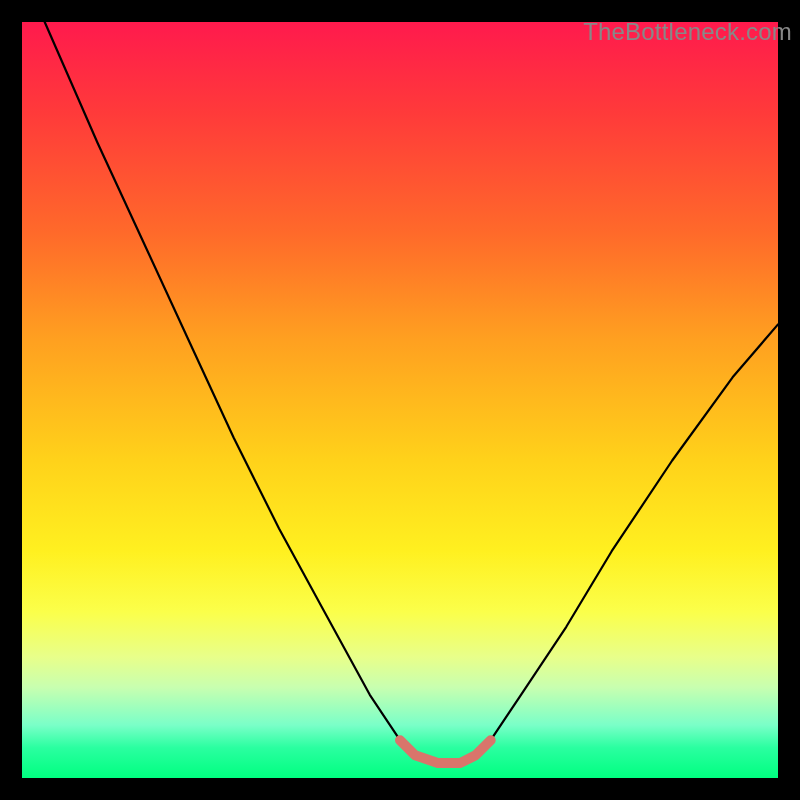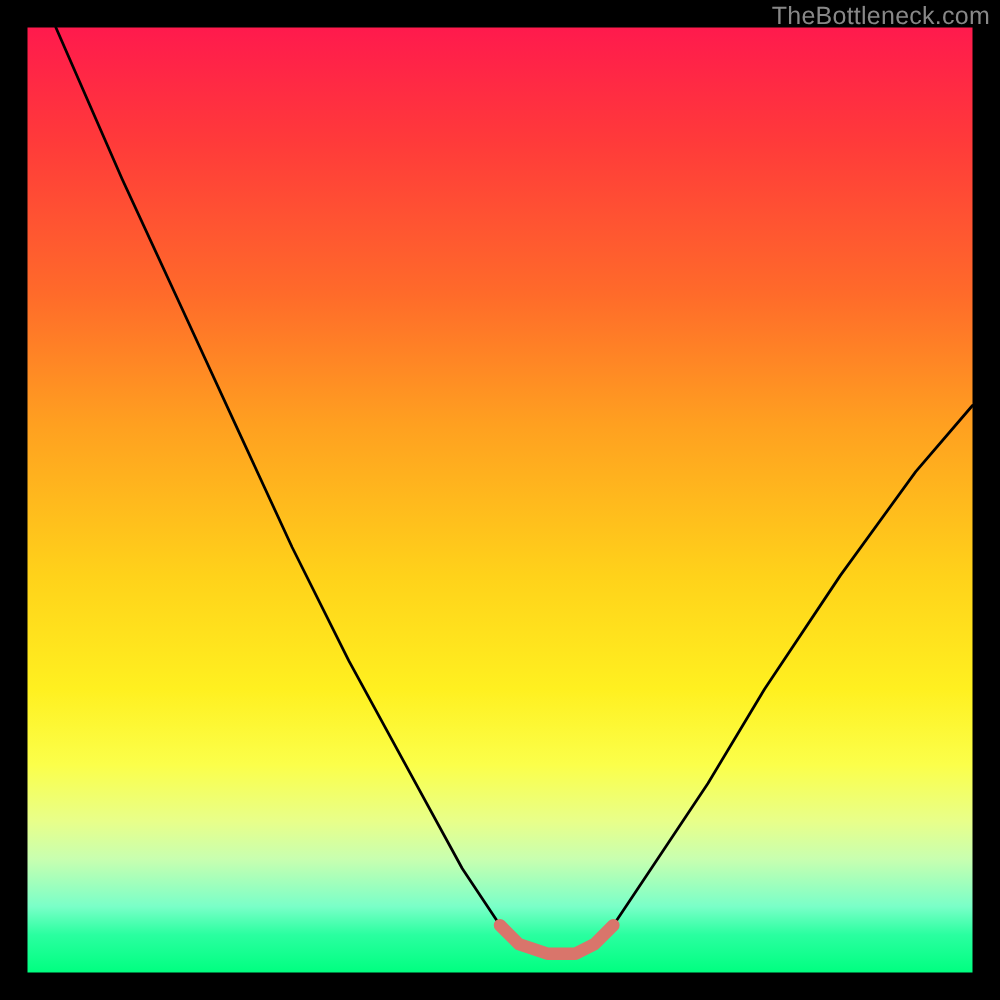--- a/index.html
+++ b/index.html
@@ -42,24 +42,24 @@
   .plot-area svg {
     position: absolute;
     left: 0;
     top: 0;
     width: 756px;
     height: 756px;
     overflow: visible;
   }
   .watermark {
     position: absolute;
-    top: 2px;
+    top: 18px;
     right: 8px;
     color: #888;
-    font-size: 20px;
+    font-size: 24px;
     font-weight: 500;
     letter-spacing: 0.2px;
     user-select: none;
   }
 </style>
 </head>
 <body>
 
 <div class="frame">
   <div class="plot-area">

